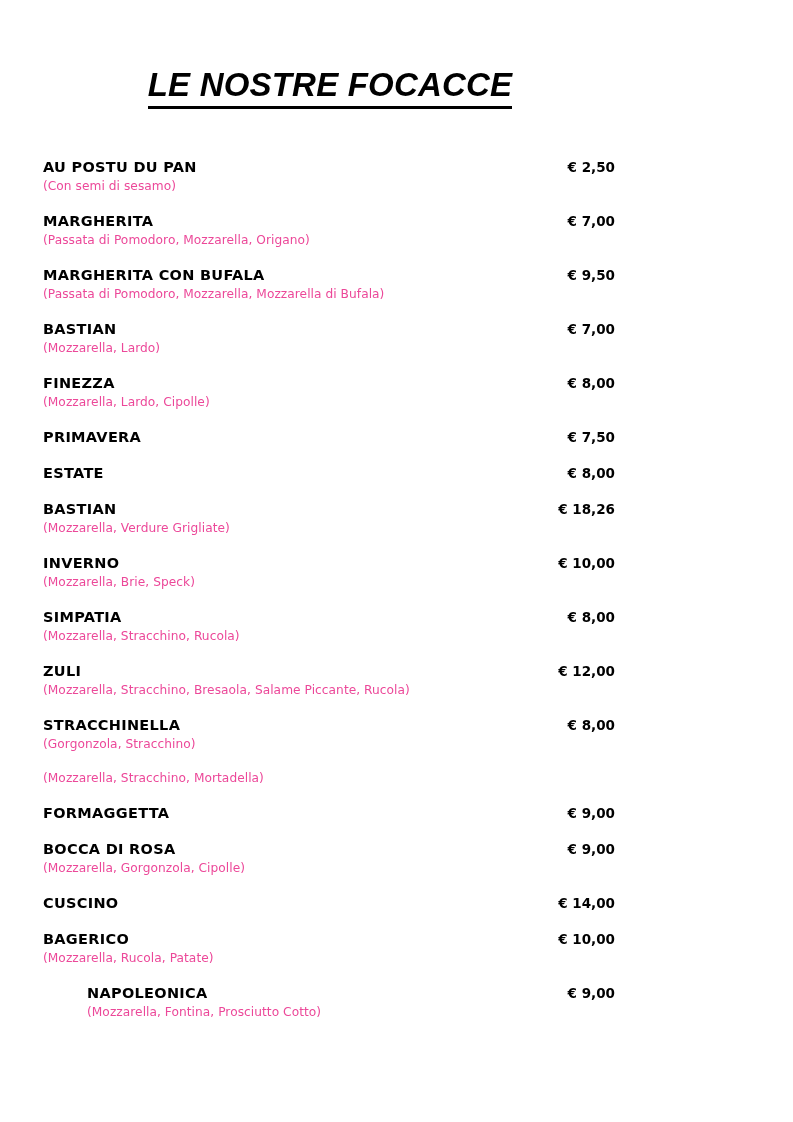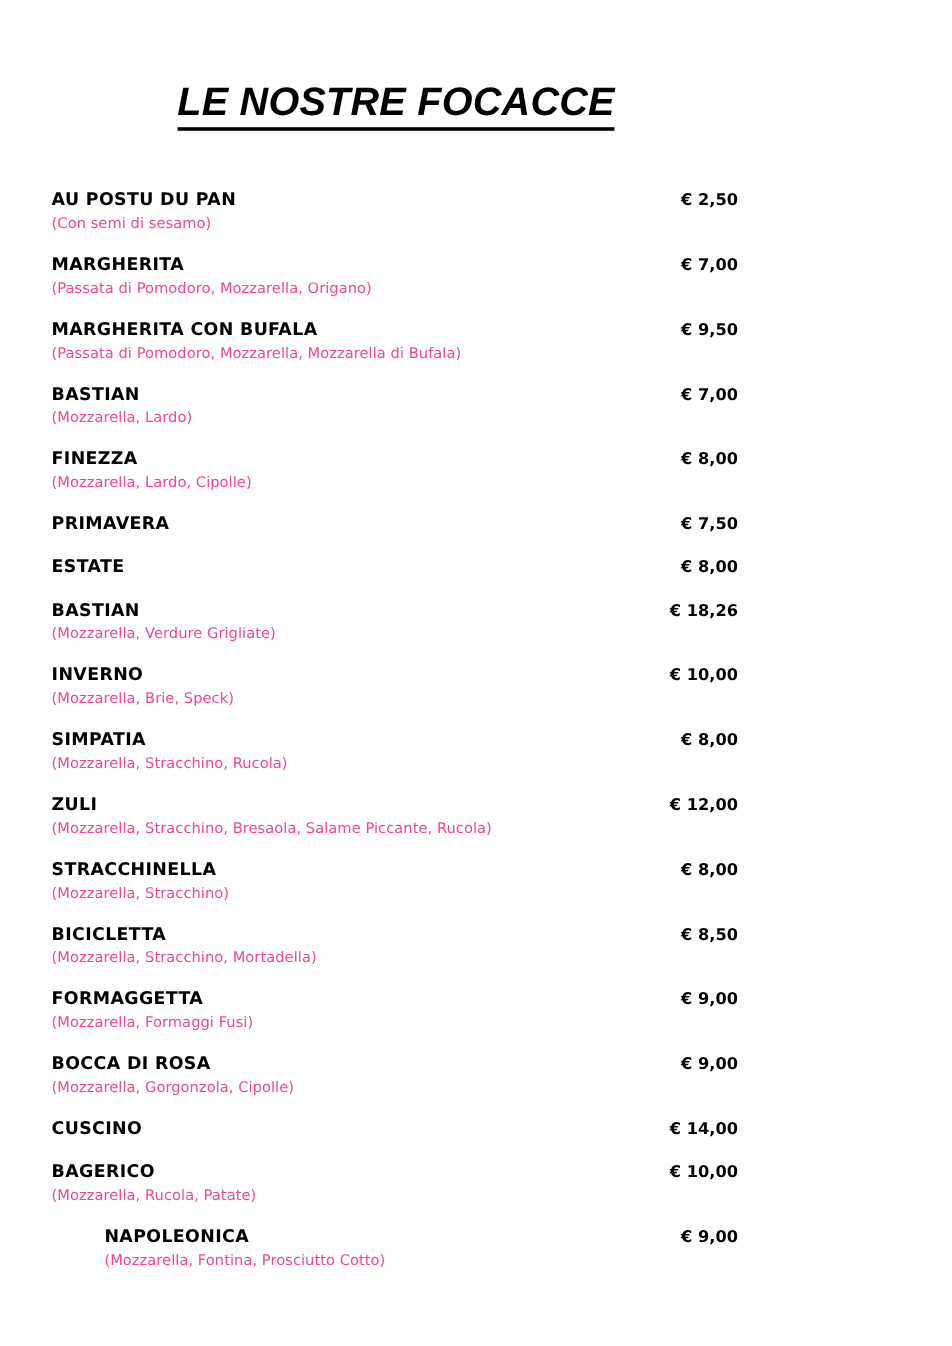--- a/index.html
+++ b/index.html
@@ -172,35 +172,30 @@
           <div class="item-name">ZULI</div>
           <div class="item-price">€ 12,00</div>
         </div>
         <div class="item-desc">(Mozzarella, Stracchino, Bresaola, Salame Piccante, Rucola)</div>
       </div>
       <div class="menu-item">
         <div class="item-head">
           <div class="item-name">STRACCHINELLA</div>
           <div class="item-price">€ 8,00</div>
         </div>
-        <div class="item-desc">(Mozzarella, Stracchino)</div>
-      </div>
-      <div class="menu-item">
-        <div class="item-head">
-          <div class="item-name">BICICLETTA</div>
-          <div class="item-price">€ 8,50</div>
-        </div>
+        <div class="item-desc">(Gorgonzola, Stracchino)</div>
+      </div>
+      <div class="menu-item">
         <div class="item-desc">(Mozzarella, Stracchino, Mortadella)</div>
       </div>
       <div class="menu-item">
         <div class="item-head">
           <div class="item-name">FORMAGGETTA</div>
           <div class="item-price">€ 9,00</div>
         </div>
-        <div class="item-desc">(Mozzarella, Formaggi Fusi)</div>
       </div>
       <div class="menu-item">
         <div class="item-head">
           <div class="item-name">BOCCA DI ROSA</div>
           <div class="item-price">€ 9,00</div>
         </div>
         <div class="item-desc">(Mozzarella, Gorgonzola, Cipolle)</div>
       </div>
       <div class="menu-item">
         <div class="item-head">

